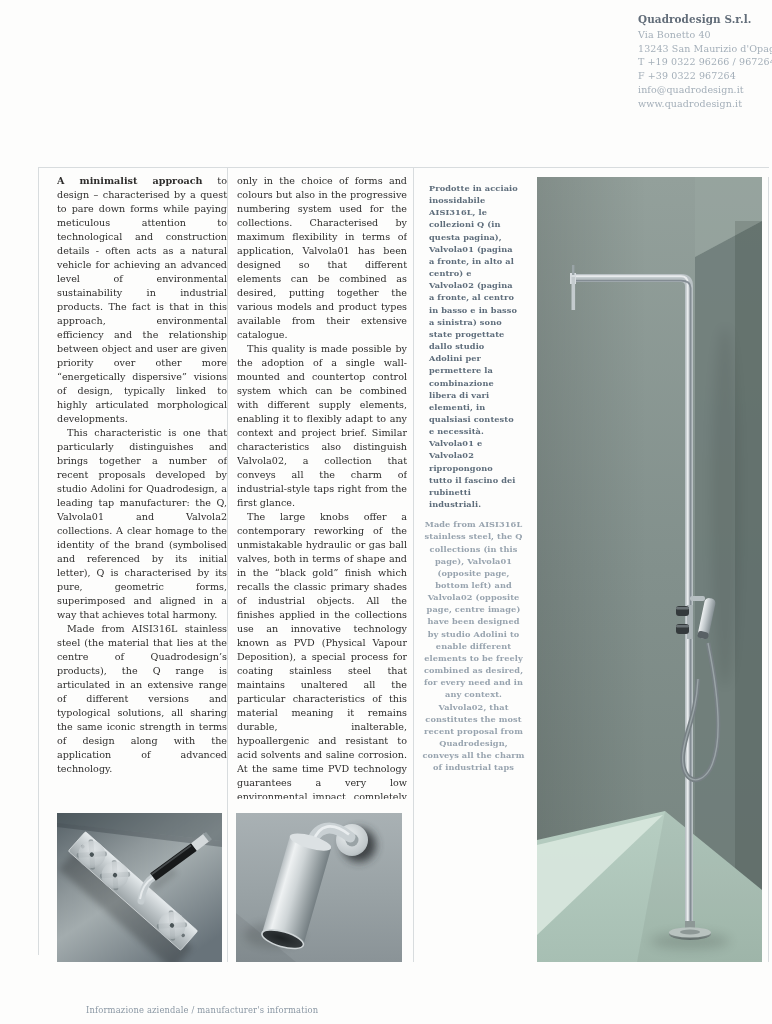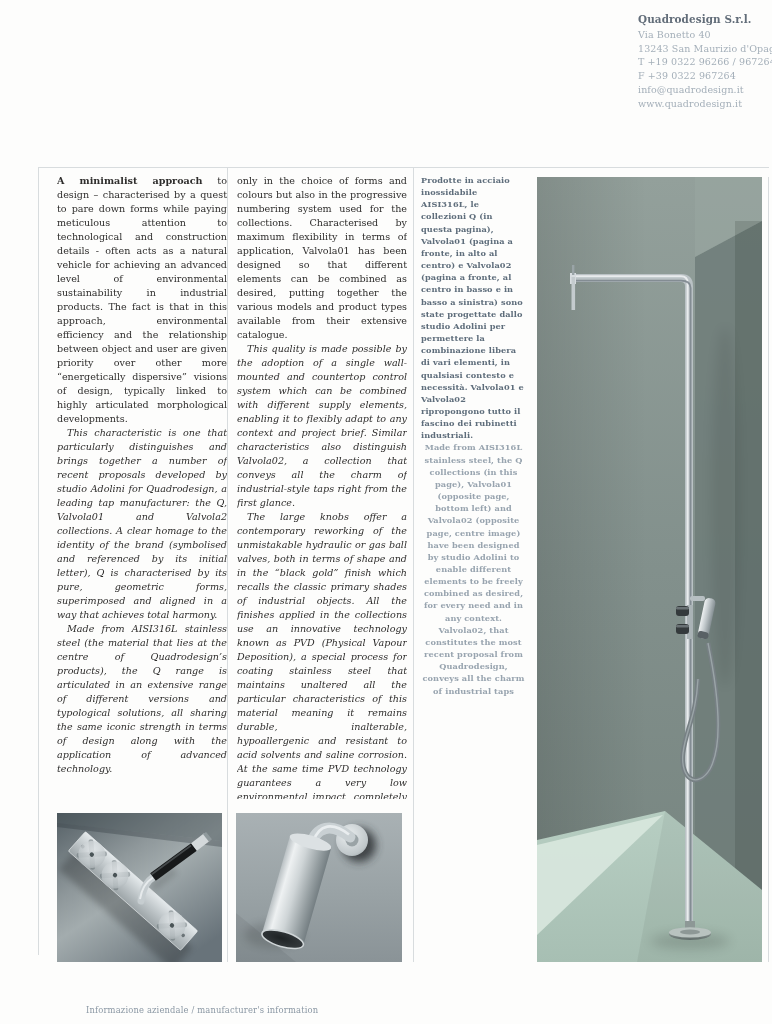--- a/index.html
+++ b/index.html
@@ -15,26 +15,26 @@
   
   .contact{position:absolute;left:594px;top:13px;width:178px;font-size:9.5px;
            line-height:13.8px;color:#a4afb9;letter-spacing:.1px;margin-left:44px;}
   .contact .company{font-size:10.4px;font-weight:bold;color:#626d79;margin-bottom:1px;}
   
   .col{position:absolute;top:174px;color:#2e2d2c;font-size:9.6px;line-height:14px;
        text-align:justify;overflow:hidden;}
   .col-1{left:57px;width:170px;height:625px;}
   .col-2{left:237px;width:170px;height:625px;}
   .col p{margin:0;}
-  .col p.indent{text-indent:10px;font-style:italic;}
+  .col p.indent{text-indent:10px;}
   .lead{font-weight:bold;}
   
   .sidebar{position:absolute;left:421px;top:174px;width:105px;font-weight:bold;
            font-size:8.2px;line-height:12.15px;letter-spacing:.1px;}
-  .sidebar .it{color:#5e6d7b;margin:0;}
+  .sidebar .it{color:#5e6d7b;margin:8px;}
   .sidebar .en{color:#98a4af;margin:0;text-align:center;}
   
   .photo{position:absolute;overflow:hidden;}
   .photo svg{display:block;}
   .photo-1{left:57px;top:813px;width:165px;height:149px;}
   .photo-2{left:236px;top:813px;width:166px;height:149px;}
   .photo-big{left:537px;top:177px;width:225px;height:785px;}
   
   .footer{position:absolute;left:57px;top:1005px;font-size:8.4px;color:#8b98a4;
           letter-spacing:.15px;margin-left:29px;}

